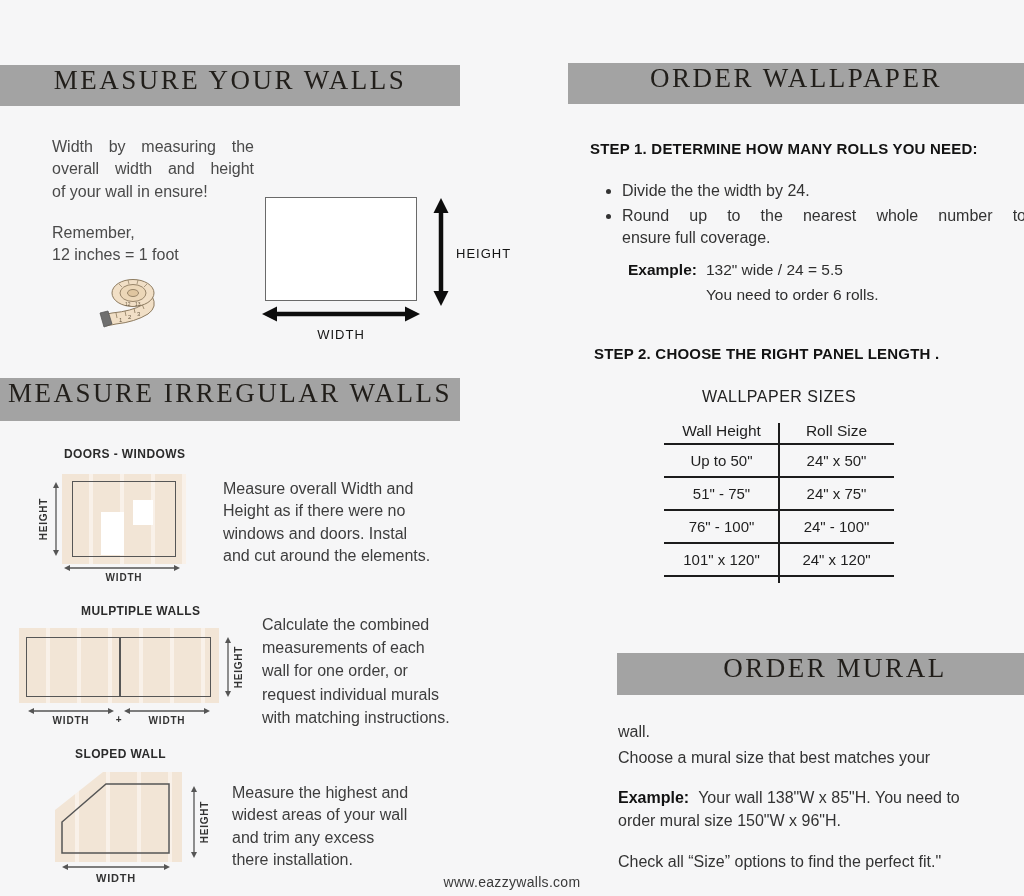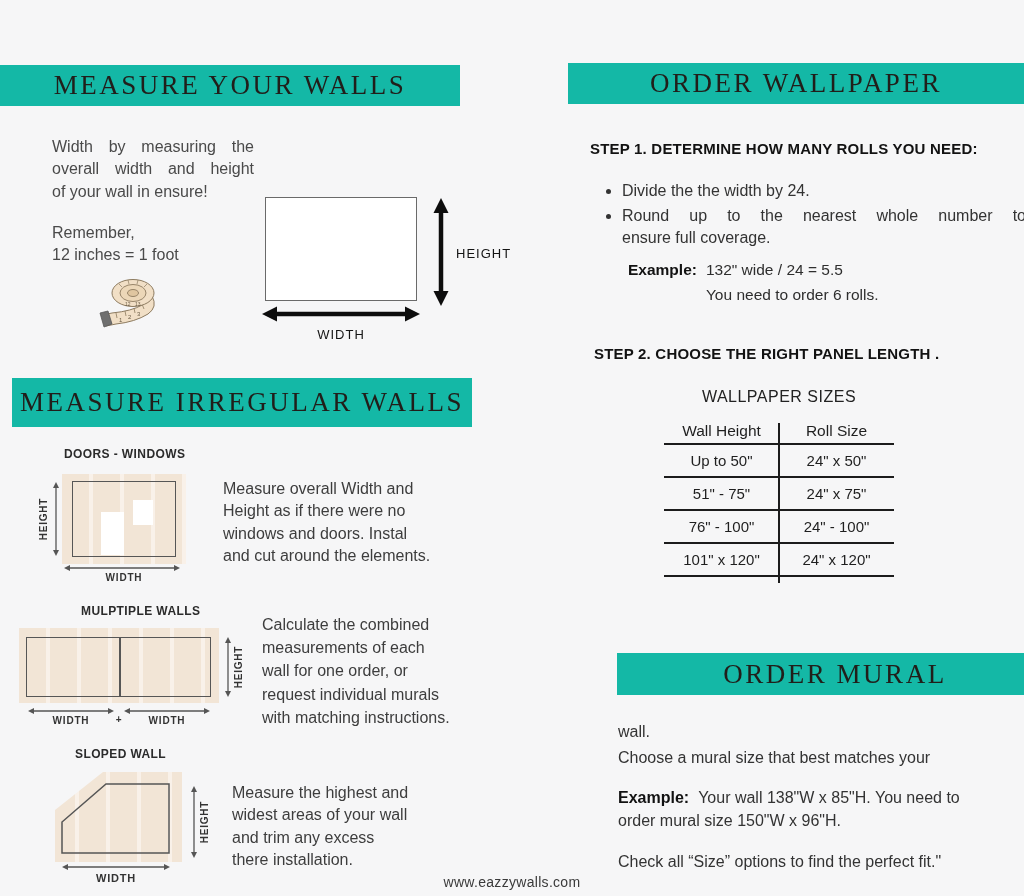--- a/index.html
+++ b/index.html
@@ -5,22 +5,22 @@
   html,body{margin:0;padding:0;}
   body{
     width:1024px;height:896px;position:relative;overflow:hidden;
     background:#f6f6f7;
     font-family:"Liberation Sans", sans-serif;
     color:#3d3d3d;
     -webkit-font-smoothing:antialiased;
   }
   .abs{position:absolute;}
   .banner{
-    background:#14b8a6;
-    display:flex;align-items:center;justify-content:center;
+    background:#a3a3a3;
+    display:flex;justify-content:center;
   }
   .banner-title{
     font-family:"Liberation Serif", serif;
     font-size:27px;letter-spacing:2.5px;color:#211e1a;font-weight:400;
   }
   .body-text{font-size:16px;line-height:1.4;color:#4a4a4a;}
   .justify-lines > div:not(:last-child){text-align-last:justify;}
   .step-heading{font-size:15px;font-weight:700;color:#121212;letter-spacing:.2px;}
   .diagram-label{font-size:12px;font-weight:700;color:#2b2b2b;letter-spacing:.4px;}
   .dim-label{font-size:10px;font-weight:600;color:#333;letter-spacing:.8px;text-align:center;}
@@ -88,21 +88,21 @@
 </svg>
 <div class="abs dim-label-lg" style="left:456px;top:246px;">HEIGHT</div>
 
 <svg class="abs" style="left:262px;top:304px;" width="158" height="20" viewBox="0 0 158 20">
   <line x1="10" y1="10" x2="148" y2="10" stroke="#0d0d0d" stroke-width="4.5"></line>
   <polygon points="0,10 15,2.5 15,17.5" fill="#0d0d0d"></polygon>
   <polygon points="158,10 143,2.5 143,17.5" fill="#0d0d0d"></polygon>
 </svg>
 <div class="abs dim-label-lg" style="left:265px;top:327px;width:152px;">WIDTH</div>
 
-<div class="abs banner" style="left:12px;top:378px;width:460px;height:49px;">
+<div class="abs banner" style="left:0px;top:378px;width:460px;height:43px;">
   <div class="banner-title">MEASURE IRREGULAR WALLS</div>
 </div>
 
 <div class="abs diagram-label" style="left:64px;top:447px;">DOORS - WINDOWS</div>
 <div class="abs stripes" style="left:62px;top:474px;width:124px;height:90px;"></div>
 <div class="abs outline" style="left:72px;top:481px;width:104px;height:76px;"></div>
 <div class="abs white-box" style="left:101px;top:512px;width:23px;height:43px;"></div>
 <div class="abs white-box" style="left:133px;top:500px;width:20px;height:25px;"></div>
 <svg class="abs" style="left:52px;top:482px;" width="8" height="74" viewBox="0 0 8 74">
   <line x1="4" y1="4" x2="4" y2="70" stroke="#555" stroke-width="1.3"></line>

